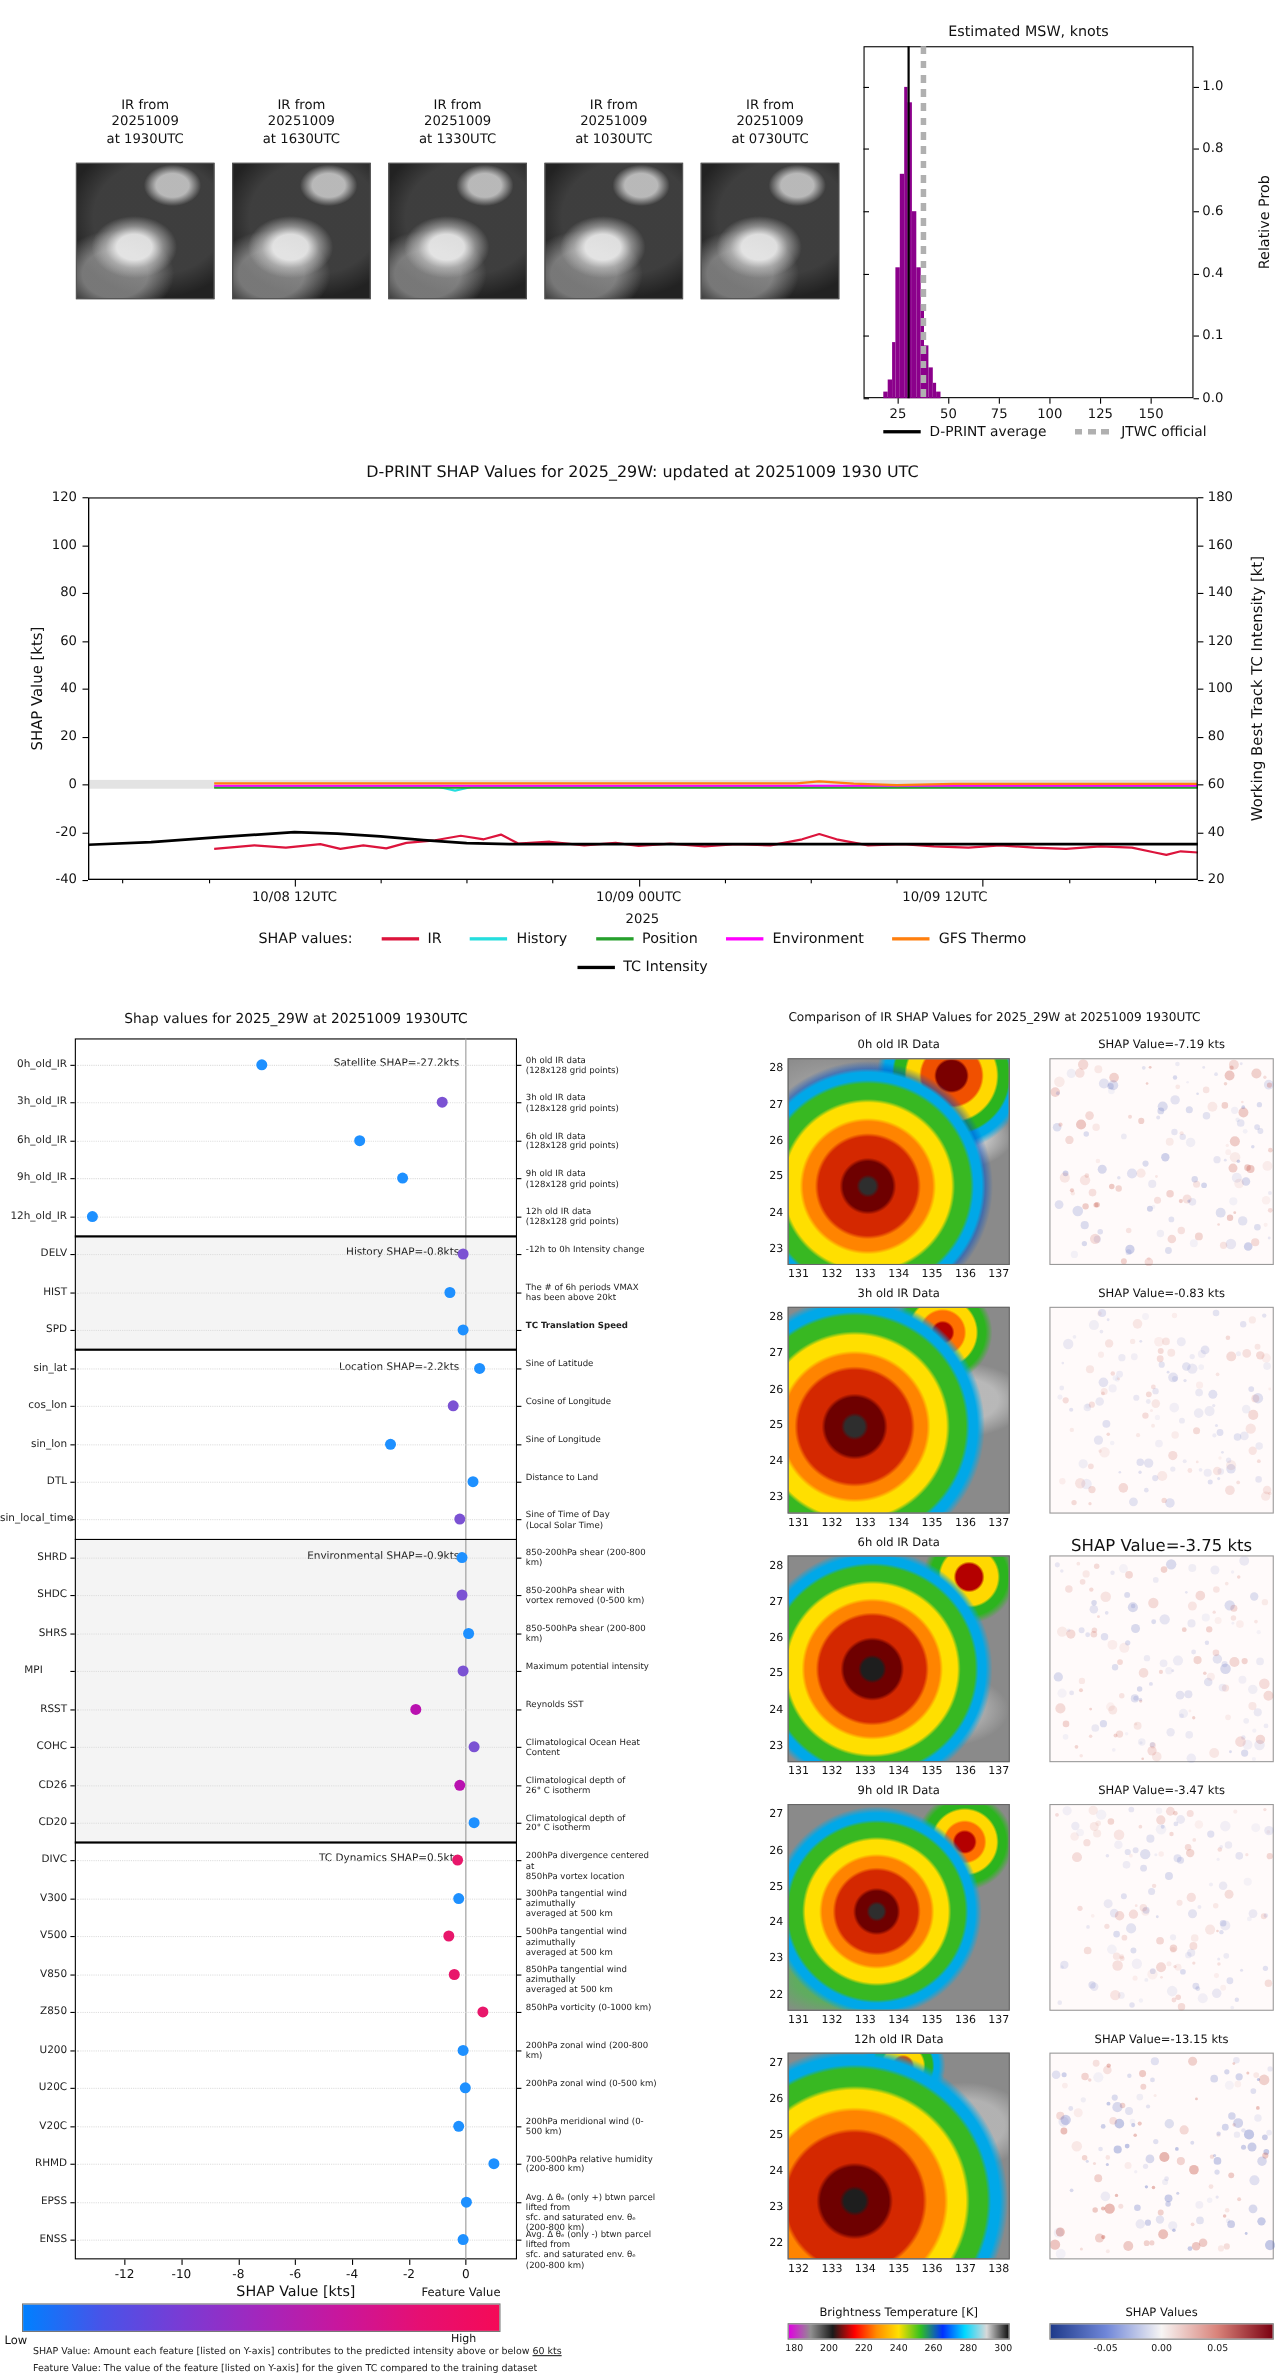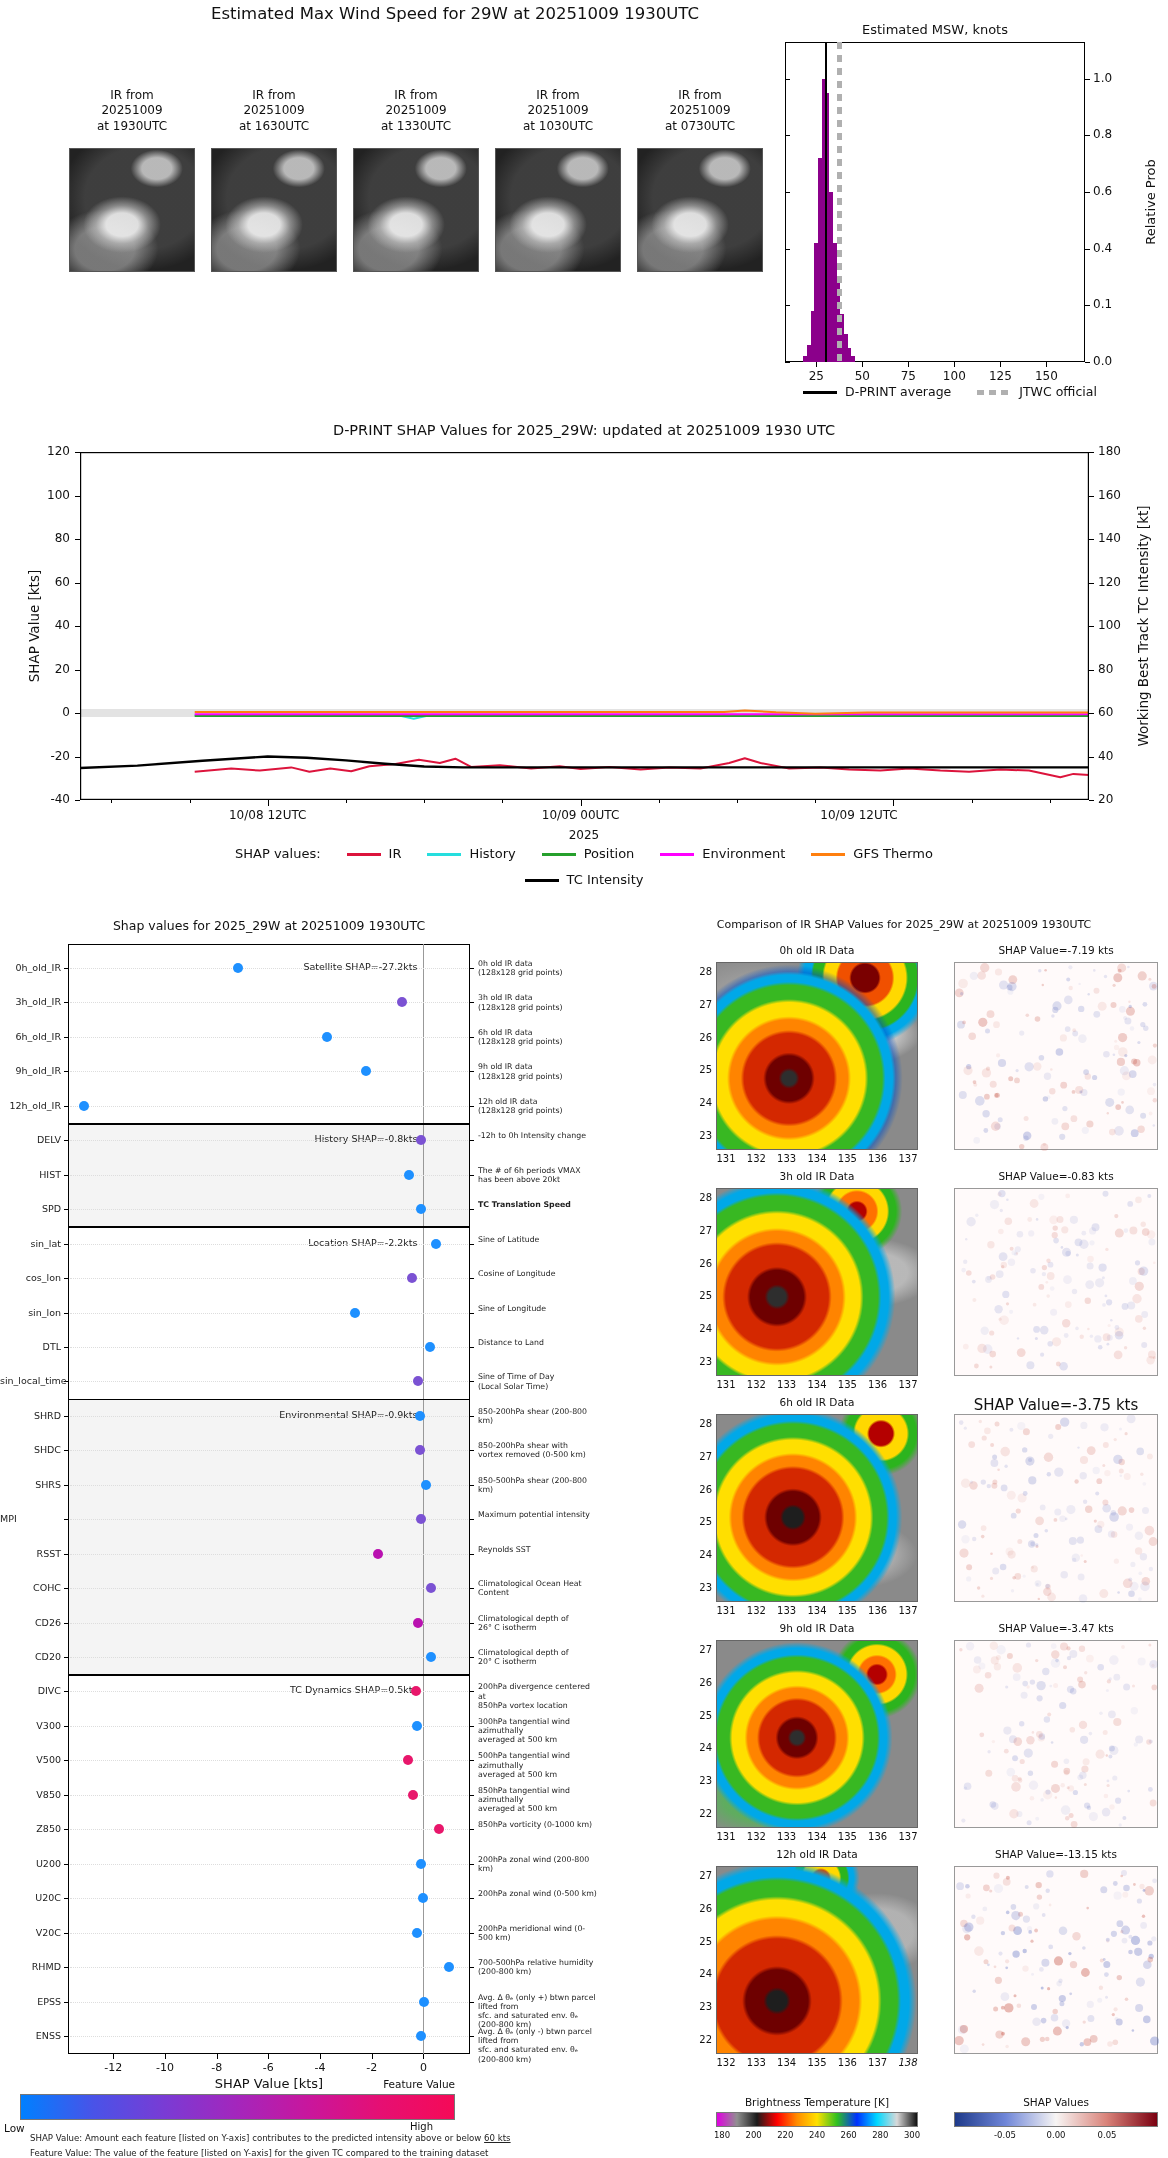--- a/index.html
+++ b/index.html
@@ -52,21 +52,20 @@
     radial-gradient(circle at 30% 72%, #1e1e1e 0 5%, #6e0000 7% 16%, #d42800 18% 32%, #ff8400 34% 42%, #ffdf00 44% 52%, #38b822 54% 62%, #00a8e8 64% 68%, transparent 72%),
     radial-gradient(circle at 52% 6%, #d44800 0 4%, #ffd800 5% 9%, #2cb41e 10% 13%, #00a8e8 14% 16%, transparent 19%),
     radial-gradient(ellipse 40% 28% at 80% 35%, rgba(210,210,210,.55) 0 45%, transparent 75%);}
   .shapmap{background:#fffafa;border:1px solid #999;box-sizing:border-box;}
   svg{display:block;}
 </style>
 </head>
 <body>
 
 <div id="root">
-  <div class="abs t-title">Estimated Max Wind Speed for 29W at 20251009 1930UTC</div>
 
   <div id="ir-thumbs">
       <div class="thumb-label abs" style="left: 69px; top: 88px; width: 126px;">IR from
 20251009
 at 1930UTC</div>
       <div class="thumb abs" style="left: 69px; top: 148px; width: 126px; height: 124px;">
         <div class="cl abs"></div>
       </div>
       <div class="thumb-label abs" style="left: 211px; top: 88px; width: 126px;">IR from
 20251009
@@ -344,21 +343,21 @@
 vortex removed (0-500 km)</div>
       <div class="dot abs" title="SHDC" style="left: 414.588px; top: 1445.3px; background: rgb(123, 82, 211);"></div>
       <div class="abs" style="left: 70px; top: 1484.75px; width: 398px; height: 0px; border-top: 1px dotted rgb(221, 221, 221);"></div>
       <div class="abs" style="left: 64px; top: 1484.75px; width: 4px; height: 1px; background: rgb(0, 0, 0);"></div>
       <div class="dp-row-label abs" style="left: 0px; top: 1478.75px; width: 61px; text-align: right;">SHRS</div>
       <div class="abs" style="left: 470px; top: 1484.75px; width: 4px; height: 1px; background: rgb(0, 0, 0);"></div>
       <div class="dp-desc abs" style="left: 478px; top: 1475.75px; width: 120px;">850-500hPa shear (200-800 km)</div>
       <div class="dot abs" title="SHRS" style="left: 421.051px; top: 1479.75px; background: rgb(30, 144, 255);"></div>
       <div class="abs" style="left: 70px; top: 1519.2px; width: 398px; height: 0px; border-top: 1px dotted rgb(221, 221, 221);"></div>
       <div class="abs" style="left: 64px; top: 1519.2px; width: 4px; height: 1px; background: rgb(0, 0, 0);"></div>
-      <div class="dp-row-label abs" style="left: 0px; top: 1513.2px; width: 61px; text-align: left;">MPI</div>
+      <div class="dp-row-label abs" style="left: 0px; top: 1513.2px; width: 61px; text-align: center;">MPI</div>
       <div class="abs" style="left: 470px; top: 1519.2px; width: 4px; height: 1px; background: rgb(0, 0, 0);"></div>
       <div class="dp-desc abs" style="left: 478px; top: 1510.2px; width: 120px;">Maximum potential intensity</div>
       <div class="dot abs" title="MPI" style="left: 415.881px; top: 1514.2px; background: rgb(123, 82, 211);"></div>
       <div class="abs" style="left: 70px; top: 1553.65px; width: 398px; height: 0px; border-top: 1px dotted rgb(221, 221, 221);"></div>
       <div class="abs" style="left: 64px; top: 1553.65px; width: 4px; height: 1px; background: rgb(0, 0, 0);"></div>
       <div class="dp-row-label abs" style="left: 0px; top: 1547.65px; width: 61px; text-align: right;">RSST</div>
       <div class="abs" style="left: 470px; top: 1553.65px; width: 4px; height: 1px; background: rgb(0, 0, 0);"></div>
       <div class="dp-desc abs" style="left: 478px; top: 1544.65px; width: 120px;">Reynolds SST</div>
       <div class="dot abs" title="RSST" style="left: 373.225px; top: 1548.65px; background: rgb(185, 17, 176);"></div>
       <div class="abs" style="left: 70px; top: 1588.1px; width: 398px; height: 0px; border-top: 1px dotted rgb(221, 221, 221);"></div>
@@ -1175,21 +1174,21 @@
       <div class="tick-label abs" style="left: 690px; top: 1935.6px; width: 22px; text-align: right; font-size: 10px;">25</div>
       <div class="tick-label abs" style="left: 690px; top: 1968.4px; width: 22px; text-align: right; font-size: 10px;">24</div>
       <div class="tick-label abs" style="left: 690px; top: 2001.2px; width: 22px; text-align: right; font-size: 10px;">23</div>
       <div class="tick-label abs" style="left: 690px; top: 2034px; width: 22px; text-align: right; font-size: 10px;">22</div>
       <div class="tick-label ctr abs" style="left: 711px; top: 2057px; width: 30px; font-size: 10px;">132</div>
       <div class="tick-label ctr abs" style="left: 741.333px; top: 2057px; width: 30px; font-size: 10px;">133</div>
       <div class="tick-label ctr abs" style="left: 771.667px; top: 2057px; width: 30px; font-size: 10px;">134</div>
       <div class="tick-label ctr abs" style="left: 802px; top: 2057px; width: 30px; font-size: 10px;">135</div>
       <div class="tick-label ctr abs" style="left: 832.333px; top: 2057px; width: 30px; font-size: 10px;">136</div>
       <div class="tick-label ctr abs" style="left: 862.667px; top: 2057px; width: 30px; font-size: 10px;">137</div>
-      <div class="tick-label ctr abs" style="left: 893px; top: 2057px; width: 30px; font-size: 10px; font-style: italic;">138</div>
+      <div class="tick-label ctr abs" style="left: 893px; top: 2057px; width: 30px; font-size: 10px;">138</div>
       <div class="shapmap abs" style="left: 954px; top: 1866px; width: 204px; height: 188px;">
         <svg width="204" height="188">
           <circle cx="12.2" cy="70.3" r="3.1" fill="#c24a3a" opacity="0.34"></circle>
           <circle cx="169.0" cy="5.9" r="3.0" fill="#5a6cc0" opacity="0.13"></circle>
           <circle cx="25.2" cy="53.7" r="4.1" fill="#c24a3a" opacity="0.08"></circle>
           <circle cx="132.4" cy="175.1" r="3.9" fill="#c24a3a" opacity="0.29"></circle>
           <circle cx="199.6" cy="174.0" r="4.6" fill="#5a6cc0" opacity="0.36"></circle>
           <circle cx="83.7" cy="18.1" r="3.2" fill="#c24a3a" opacity="0.28"></circle>
           <circle cx="107.3" cy="131.5" r="3.6" fill="#5a6cc0" opacity="0.32"></circle>
           <circle cx="45.5" cy="86.6" r="2.1" fill="#5a6cc0" opacity="0.15"></circle>

